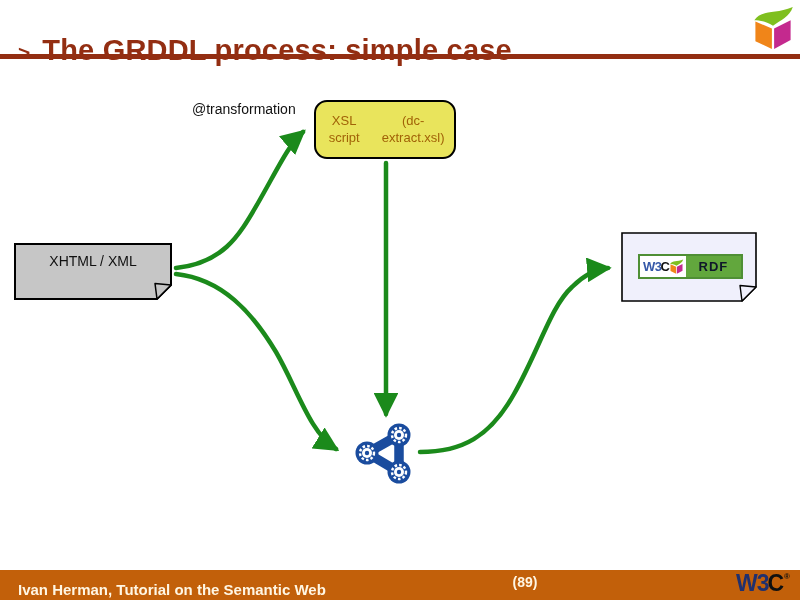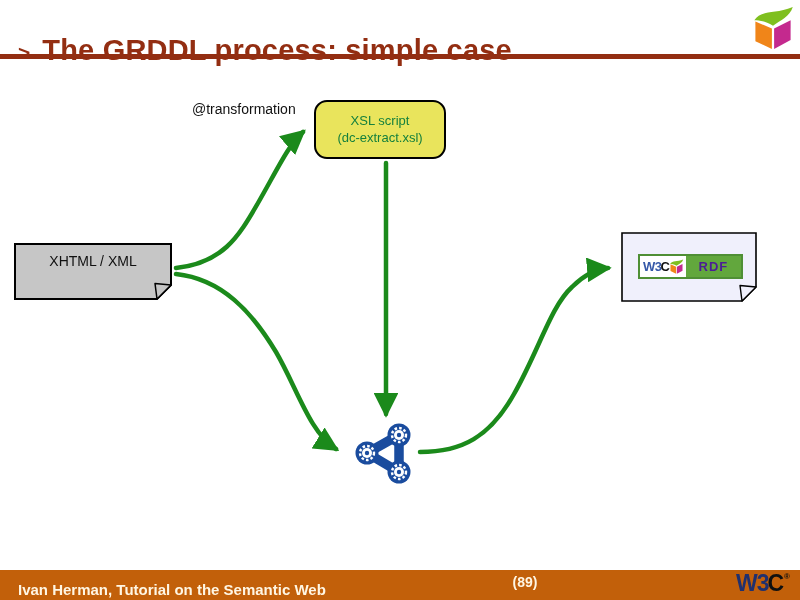--- a/index.html
+++ b/index.html
@@ -34,25 +34,25 @@
     background:var(--title-red);
   }
   .header-cube{position:absolute;top:5px;right:5px;width:44px;height:46px;}
   
   .overlay{position:absolute;left:0;top:0;width:800px;height:600px;pointer-events:none;}
   .transformation-label{
     position:absolute;left:192px;top:101px;
     font-size:14px;color:#111111;text-align:center;
   }
   .xsl-box{
-    position:absolute;left:314px;top:100px;width:132px;height:59px;
+    position:absolute;left:314px;top:100px;width:142px;height:59px;
     background:var(--xsl-yellow);
     border:2px solid #000;border-radius:13px;
-    display:flex;flex-direction:column;align-items:center;justify-content:center;
-    font-size:13px;color:#15803d;line-height:1.25;text-align:center;
+    display:flex;flex-direction:row;align-items:center;justify-content:center;
+    font-size:13px;color:#a16207;line-height:1.25;text-align:center;
   }
   .doc-box{position:absolute;}
   .doc-box svg.doc-shape{position:absolute;left:0;top:0;}
   .doc-label{
     position:absolute;left:0;top:0;right:0;bottom:6px;
     display:flex;align-items:center;justify-content:center;
     font-size:14px;color:#111;
   }
   .src-box{left:14px;top:243px;width:158px;height:42px;}
   .rdf-doc{left:621px;top:232px;width:136px;height:70px;}
@@ -63,21 +63,21 @@
   .badge-left{
     display:flex;align-items:center;justify-content:center;
     background:#ffffff;padding:0 2px 0 3px;gap:0;
   }
   .badge-w3{font-size:13px;font-weight:bold;color:#3558A8;letter-spacing:-0.5px;}
   .badge-c{font-size:13px;font-weight:bold;color:#111;margin-left:-1px;}
   .badge-cube{width:15px;height:15px;margin-left:-1px;}
   .badge-right{
     flex:1;display:flex;align-items:center;justify-content:center;
     background:var(--badge-green);
-    color:#4c1d95;font-size:13px;font-weight:bold;letter-spacing:1px;
+    color:#0f172a;font-size:13px;font-weight:bold;letter-spacing:1px;
   }
   
   .footer-bar{
     position:absolute;left:0;top:570px;width:800px;height:30px;
     background:var(--footer-orange);
     display:flex;align-items:center;
   }
   .footer-author{
     position:absolute;left:10px;top:4px;height:30px;display:flex;align-items:center;
     color:#FFF6E3;font-size:15px;font-weight:bold;margin-left:8px;

